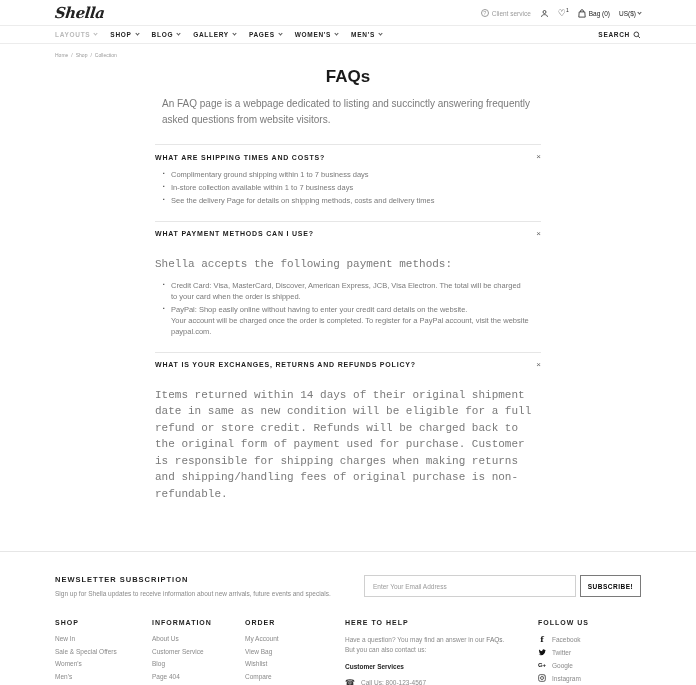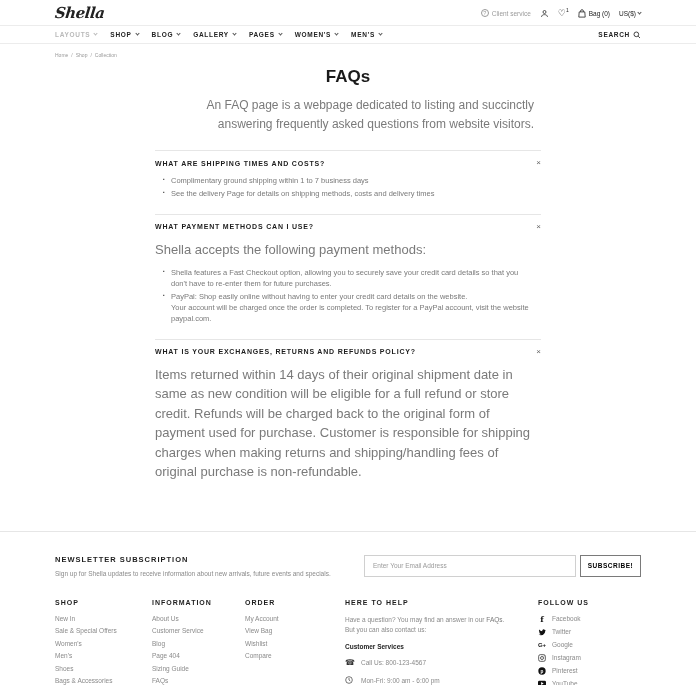--- a/index.html
+++ b/index.html
@@ -21,29 +21,29 @@
   .nav { border-top:1px solid #ececec; border-bottom:1px solid #ececec; }
   .nav-inner { display:flex; align-items:center; gap:13px; height:17px; font-size:6.5px; font-weight:bold; letter-spacing:0.7px; }
   .nav-item { display:flex; align-items:center; gap:2px; cursor:pointer; }
   .nav-item.dim { color:#b9b9b9; }
   .nav-item.dim .chev { border-color:#b9b9b9; }
   .nav-search { margin-left:auto; display:flex; align-items:center; gap:3px; }
 
   
   .breadcrumb { font-size:5px; color:#9a9a9a; margin-top:8px; display:flex; gap:3px; }
   .page-title { text-align:center; font-size:17px; color:#1a1a1a; margin-top:9px; }
-  .intro { width:372px; margin:9px auto 0; text-align:right; font-size:12px; line-height:1.55; color:#7a7a7a; }
+  .intro { width:372px; margin:9px auto 0; text-align:left; font-size:10px; line-height:1.55; color:#7a7a7a; }
 
   
   .faq-wrap { width:386px; margin:17px auto 0; }
   .faq-section { border-top:1px solid #e6e6e6; padding:8px 0 12px; }
   .faq-head { display:flex; justify-content:space-between; align-items:center; }
   .faq-q { font-size:7px; font-weight:bold; letter-spacing:0.8px; color:#1d1d1d; }
   .faq-close { font-size:8px; color:#666; cursor:pointer; line-height:1; }
-  .faq-lead, .faq-para { font-size:13px; color:#7a7a7a; line-height:1.5; margin-top:9px; }
+  .faq-lead, .faq-para { font-size:11px; color:#7a7a7a; line-height:1.5; margin-top:18px;font-family:Liberation Mono, monospace; }
   ul.faq-list { list-style:none; margin:9px 12px 0 8px; }
   ul.faq-list li { font-size:7.5px; color:#7a7a7a; line-height:1.45; padding-left:8px; position:relative; margin-bottom:2px; }
   ul.faq-list li::before { content:"▪"; position:absolute; left:0; top:0; font-size:5px; color:#555; }
   .inline-link { color:#7a7a7a; }
 
   .main-divider { border-top:1px solid #e6e6e6; margin-top:37px; }
 
   
   .newsletter { display:flex; justify-content:space-between; align-items:flex-start; margin-top:23px; }
   .nl-title { font-size:7.5px; font-weight:bold; letter-spacing:1px; color:#1d1d1d; }
@@ -162,32 +162,33 @@
 
 <div class="faq-wrap">
 
   <div class="faq-section">
     <div class="faq-head">
       <span class="faq-q">WHAT ARE SHIPPING TIMES AND COSTS?</span>
       <span class="faq-close">×</span>
     </div>
     <ul class="faq-list">
       <li>Complimentary ground shipping within 1 to 7 business days</li>
+      <li>In-store collection available within 1 to 7 business days</li>
       <li>See the delivery Page for details on shipping methods, costs and delivery times</li>
     </ul>
   </div>
 
   <div class="faq-section">
     <div class="faq-head">
       <span class="faq-q">WHAT PAYMENT METHODS CAN I USE?</span>
       <span class="faq-close">×</span>
     </div>
     <p class="faq-lead">Shella accepts the following payment methods:</p>
     <ul class="faq-list">
-      <li>Shella features a Fast Checkout option, allowing you to securely save your credit card details so that you don't have to re-enter them for future purchases.</li>
+      <li>Credit Card: Visa, MasterCard, Discover, American Express, JCB, Visa Electron. The total will be charged to your card when the order is shipped.</li>
       <li>
         <span>PayPal: Shop easily online without having to enter your credit card details on the website.</span><br>
         <span>Your account will be charged once the order is completed. To register for a PayPal account, visit the website </span><a class="inline-link">paypal.com</a><span>.</span>
       </li>
     </ul>
   </div>
 
   <div class="faq-section">
     <div class="faq-head">
       <span class="faq-q">WHAT IS YOUR EXCHANGES, RETURNS AND REFUNDS POLICY?</span>

